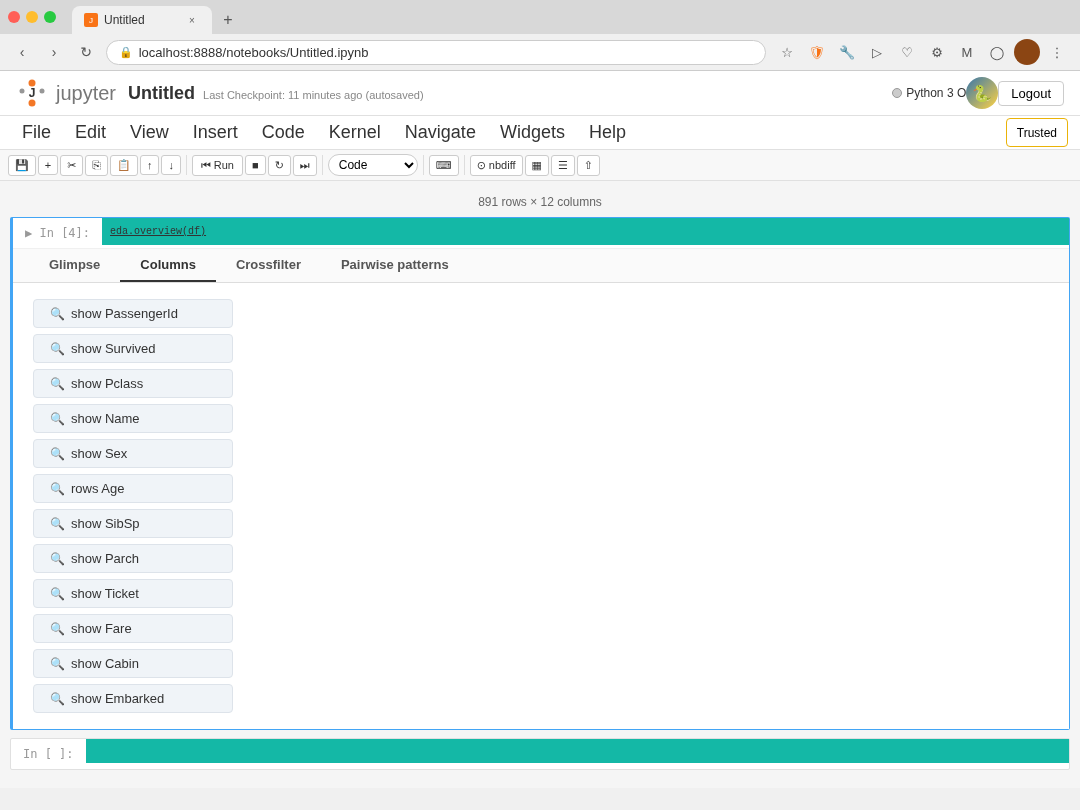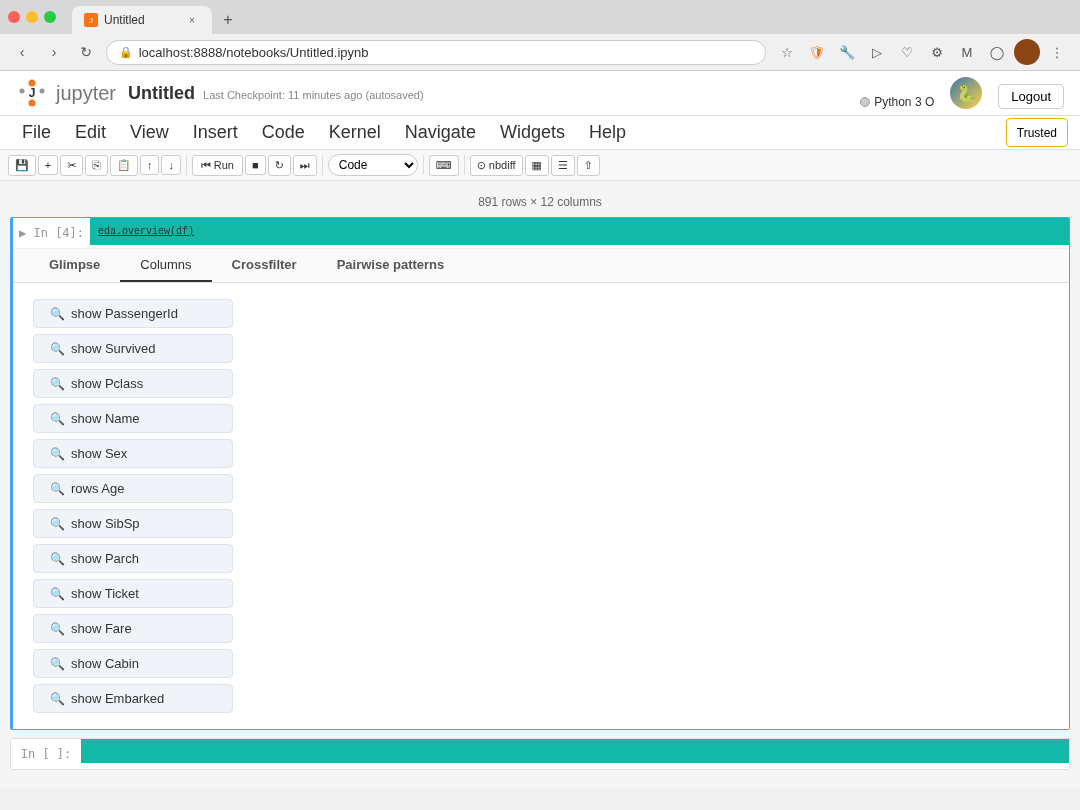--- a/index.html
+++ b/index.html
@@ -50,28 +50,28 @@
     
     .notebook-area { background: #f5f5f5; padding: 10px; }
 
     
     .info-row { text-align: center; font-size: 12px; color: #666; padding: 4px 0 8px; }
 
     
     .cell { background: white; border: 1px solid #e0e0e0; border-radius: 2px; margin-bottom: 8px; }
     .cell.active { border-color: #42a5f5; border-left: 3px solid #42a5f5; }
     .cell-input { display: flex; align-items: flex-start; }
-    .cell-label { font-size: 12px; color: #999; padding: 8px 6px; white-space: nowrap; min-width: 70px; font-family: monospace; text-align: center; }
+    .cell-label { font-size: 12px; color: #999; padding: 8px 12px; white-space: nowrap; min-width: 70px; font-family: monospace; text-align: center; }
     .cell-code { flex: 1; padding: 8px; font-family: 'Courier New', monospace; font-size: 10px; color: #333; background: #14b8a6; text-decoration: underline; }
     .cell-output { border-top: 1px solid #f0f0f0; padding: 0; }
 
     
     .output-tabs { display: flex; border-bottom: 1px solid #ddd; background: #fafafa; padding: 0 0 0 16px; }
     .output-tab { padding: 8px 20px; font-size: 13px; color: #555; cursor: pointer; border-bottom: 2px solid transparent; font-weight: bold; }
-    .output-tab.active { border-bottom: 2px solid #333; color: #333; font-weight: 400; }
+    .output-tab.active { border-bottom: 2px solid #333; color: #333; font-weight: 700; }
 
     
     .output-content { padding: 16px 20px; background: white; }
     .output-code { font-family: 'Courier New', monospace; font-size: 13px; color: #333; margin-bottom: 16px; }
 
     
     .column-buttons { display: flex; flex-direction: column; gap: 6px; }
     .col-btn { display: flex; align-items: center; gap: 6px; padding: 6px 16px; background: #f0f4f8; border: 1px solid #dde3ea; border-radius: 4px; font-size: 13px; color: #333; cursor: pointer; width: 200px; }
     .col-btn .search-icon { color: #666; font-size: 12px; }
 
@@ -136,21 +136,21 @@
       </svg>
       <span style="font-size:20px; font-weight:300; color:#777;">jupyter</span>
     </div>
     <div class="jupyter-title-area">
       <span class="jupyter-notebook-title">Untitled</span>
       <span class="jupyter-checkpoint">
         <span>Last Checkpoint: 11 minutes ago</span>
         <span>(autosaved)</span>
       </span>
     </div>
-    <div style="margin-left:auto; display:flex; align-items:flex-end; gap:16px;">
+    <div style="margin-left:auto; display:flex; align-items:center; gap:0;">
       <div class="python-kernel">
         <div class="kernel-circle"></div>
         <span>Python 3 O</span>
       </div>
 
       <div style="width:32px; height:32px; border-radius:50%; background:linear-gradient(135deg,#3776ab,#ffd343); display:flex; align-items:center; justify-content:center; font-size:16px; color:white;">🐍</div>
       <button class="jupyter-logout">Logout</button>
     </div>
   </div>
 

